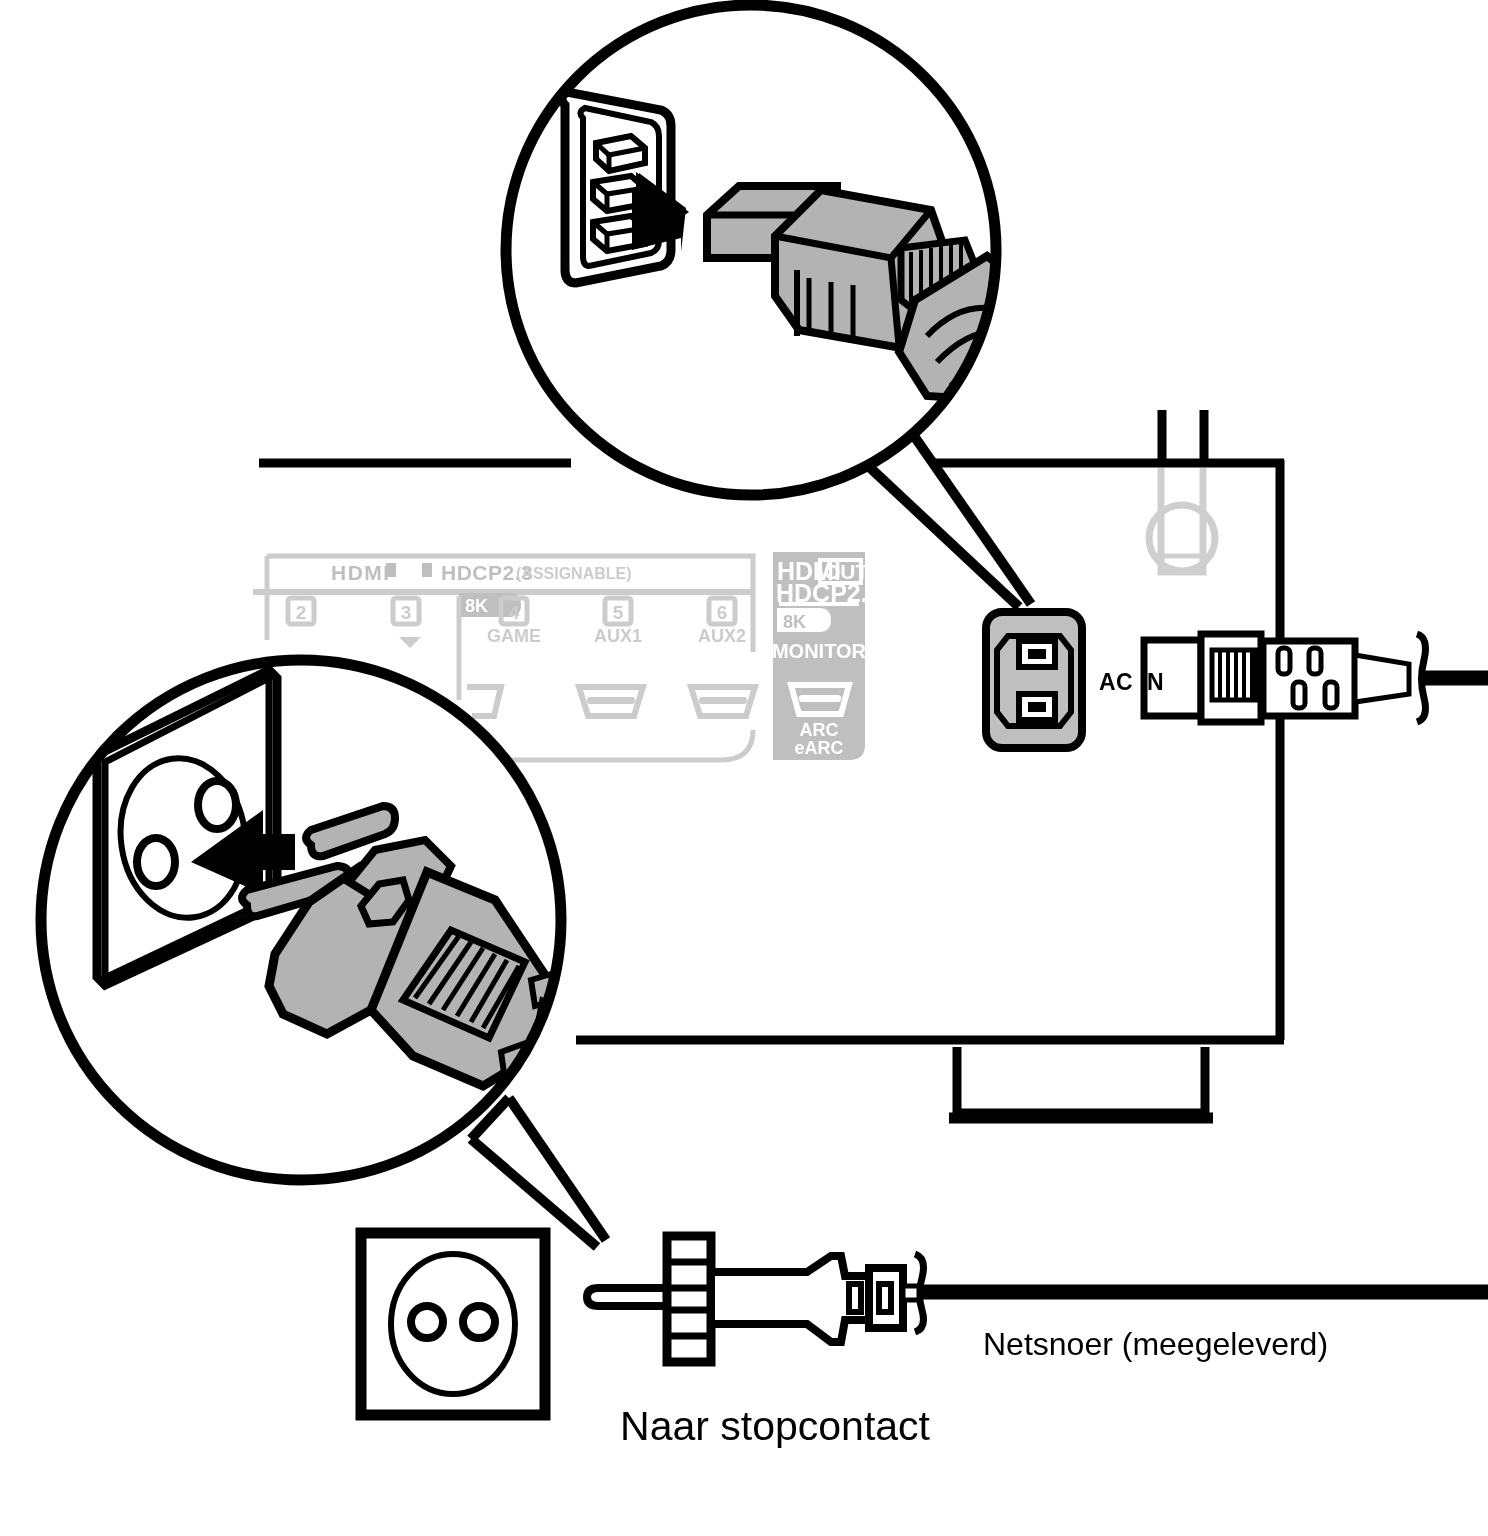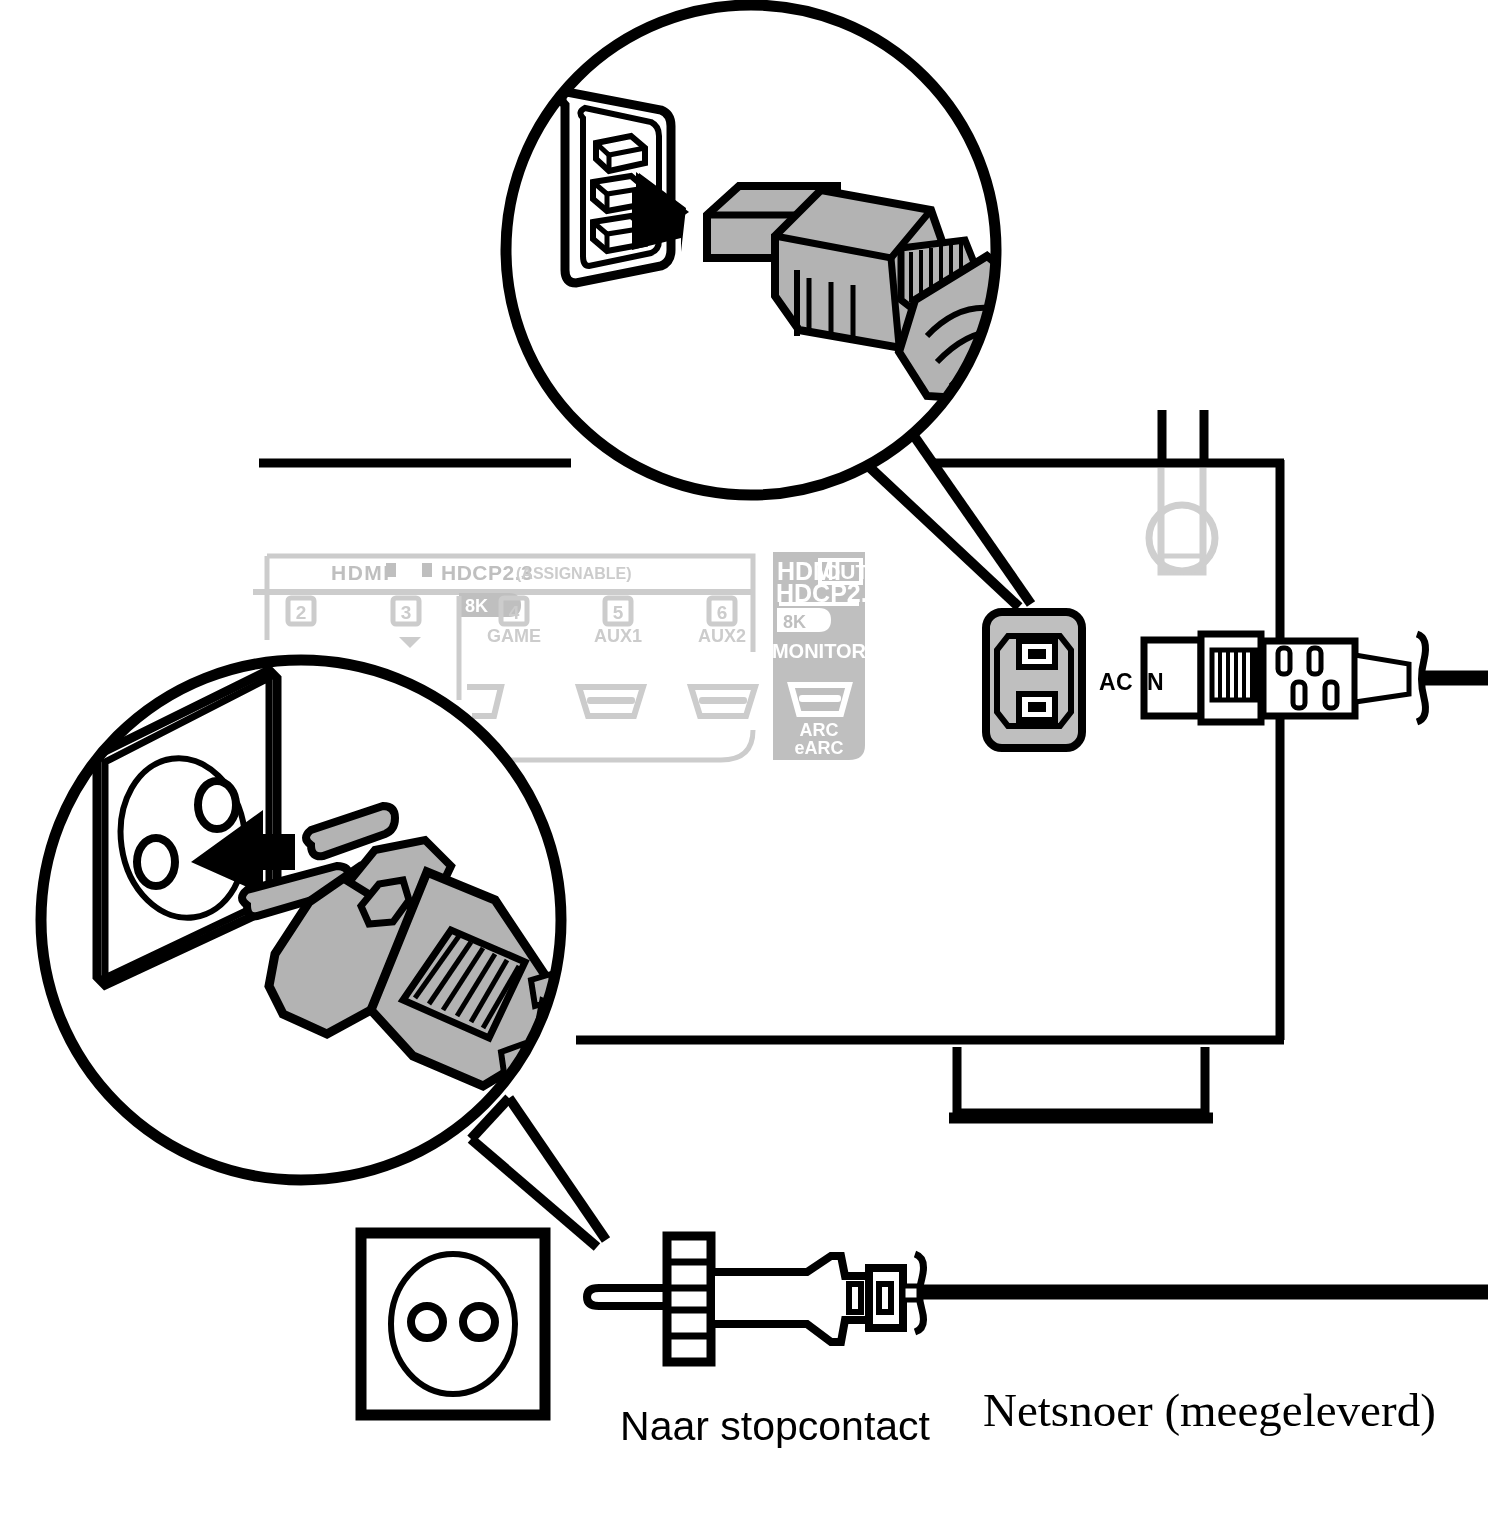--- a/index.html
+++ b/index.html
@@ -4,21 +4,21 @@
 <title>Power Cord Connection Diagram</title>
 <style>
   html,body{margin:0;padding:0;background:#ffffff;}
   body{width:1488px;height:1536px;position:relative;overflow:hidden;
        font-family:"Liberation Sans","DejaVu Sans",sans-serif;}
   #stage{position:absolute;left:0;top:0;width:1488px;height:1302px;margin-left:31px;}
   svg.layer{position:absolute;left:0;top:0;width:1488px;height:1536px;}
   .cap-text{position:absolute;color:#000;white-space:nowrap;}
   #cap-outlet{left:744px;top:1400px;transform:translateX(-50%);text-align:left;
               font-size:41px;line-height:53px;}
-  #cap-cord{left:952px;top:1384px;font-size:47px;line-height:53px;font-family:Liberation Serif, serif;}
+  #cap-cord{left:952px;top:1318px;font-size:32px;line-height:53px;}
 </style>
 </head>
 <body>
 
 <div id="stage">
 
   <svg class="layer" viewBox="0 0 1488 1536">
 
     <defs>
       <clipPath id="clipTopCircle">

